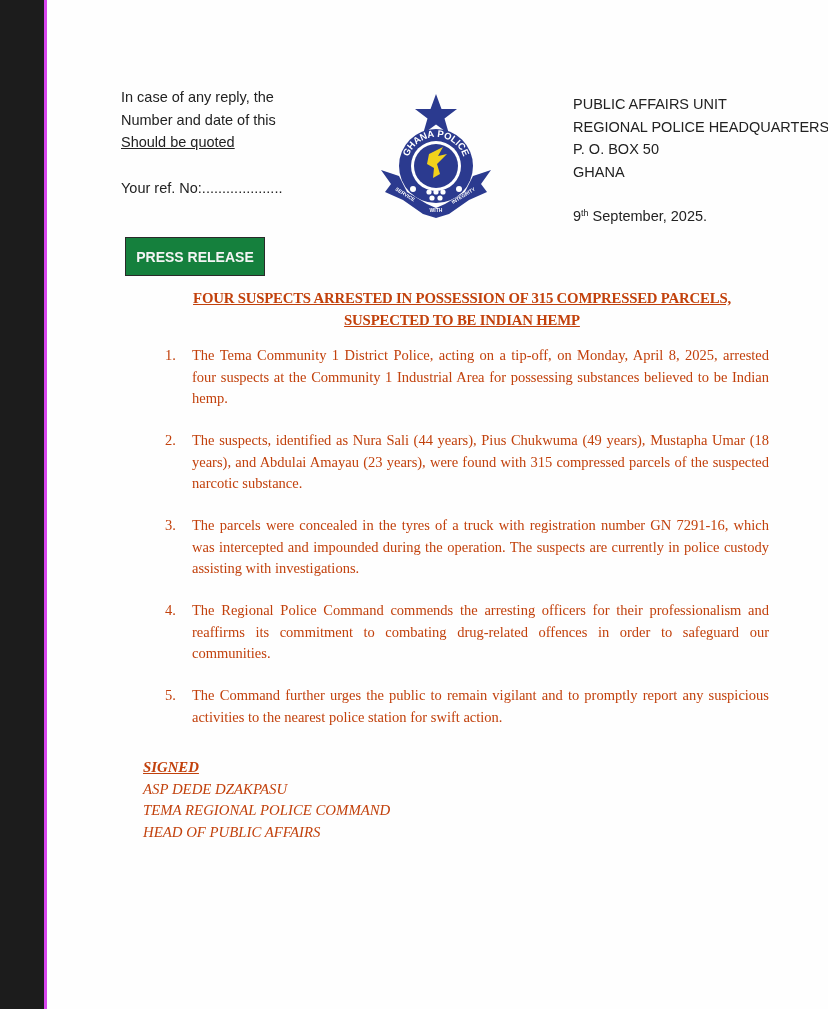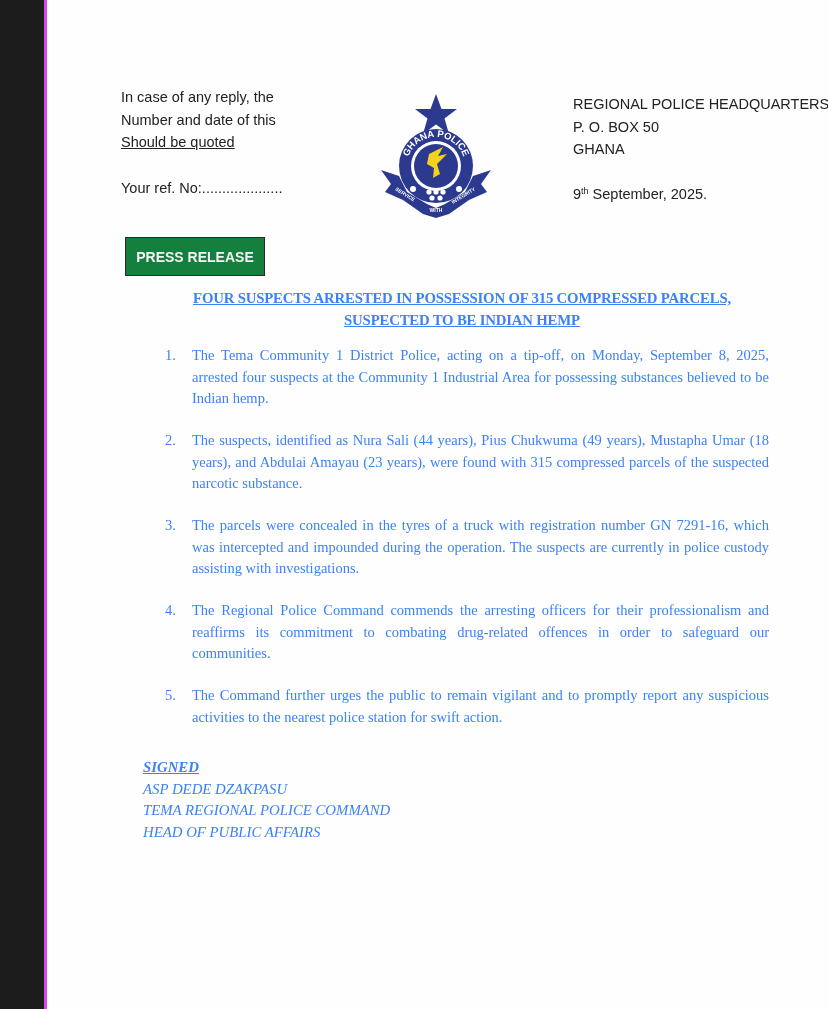--- a/index.html
+++ b/index.html
@@ -12,21 +12,21 @@
     .page {
       position: absolute;
       left: 5px; top: 0;
       width: 817px; height: 1009px;
       background: #fefefe;
       border-left: 3px solid #d946ef;
       box-sizing: border-box;
       margin-left: 39px;
     }
     .sans { font-family: "Liberation Sans", "DejaVu Sans", sans-serif; color: #222; }
-    .serif { font-family: "Liberation Serif", "DejaVu Serif", serif; color: #3b82f6; }
+    .serif { font-family: "Liberation Serif", "DejaVu Serif", serif; color: #c2410c; }
 
     .left-block {
       position: absolute; left: 74px; top: 86px;
       font-size: 14.5px; line-height: 22.5px;
     }
     .left-block .u { text-decoration: underline; }
     .left-block .gap { height: 23px; }
 
     .logo {
       position: absolute; left: 330px; top: 92px;
@@ -114,37 +114,38 @@
       <text font-family="Liberation Sans, sans-serif" font-size="9.5" font-weight="bold" fill="#ffffff">
         <textPath href="#arcTop" startOffset="50%" text-anchor="middle">GHANA POLICE</textPath>
       </text>
       <text x="18" y="98" font-family="Liberation Sans, sans-serif" font-size="5" font-weight="bold" fill="#fff" transform="rotate(32 18 98)">SERVICE</text>
       <text x="59" y="120" text-anchor="middle" font-family="Liberation Sans, sans-serif" font-size="5" font-weight="bold" fill="#fff">WITH</text>
       <text x="76" y="112" font-family="Liberation Sans, sans-serif" font-size="5" font-weight="bold" fill="#fff" transform="rotate(-32 76 112)">INTEGRITY</text>
     </svg>
   </div>
 
   <div class="right-block sans">
+    <div>PUBLIC AFFAIRS UNIT</div>
     <div>REGIONAL POLICE HEADQUARTERS</div>
     <div>P. O. BOX 50</div>
     <div>GHANA</div>
     <div class="date"><span>9</span><sup>th</sup><span> September, 2025.</span></div>
   </div>
 
   <div class="press">PRESS RELEASE</div>
 
   <div class="headline serif">
     <div>FOUR SUSPECTS ARRESTED  IN POSSESSION OF 315 COMPRESSED PARCELS,</div>
     <div>SUSPECTED TO BE INDIAN HEMP</div>
   </div>
 
   <div class="items serif">
     <div class="item">
       <span class="num">1.</span>
-      <span class="txt">The Tema Community 1 District Police, acting on a tip-off, on Monday, September 8, 2025, arrested four suspects at the Community 1 Industrial Area for possessing substances believed to be Indian hemp.</span>
+      <span class="txt">The Tema Community 1 District Police, acting on a tip-off, on Monday, April 8, 2025, arrested four suspects at the Community 1 Industrial Area for possessing substances believed to be Indian hemp.</span>
     </div>
     <div class="item">
       <span class="num">2.</span>
       <span class="txt">The suspects, identified as Nura Sali (44 years), Pius Chukwuma (49 years), Mustapha Umar (18 years), and Abdulai Amayau (23 years), were found with 315 compressed parcels of the suspected narcotic substance.</span>
     </div>
     <div class="item">
       <span class="num">3.</span>
       <span class="txt">The parcels were concealed in the tyres of a truck with registration number GN 7291-16, which was intercepted and impounded during the operation. The suspects are currently in police custody assisting with investigations.</span>
     </div>
     <div class="item">

